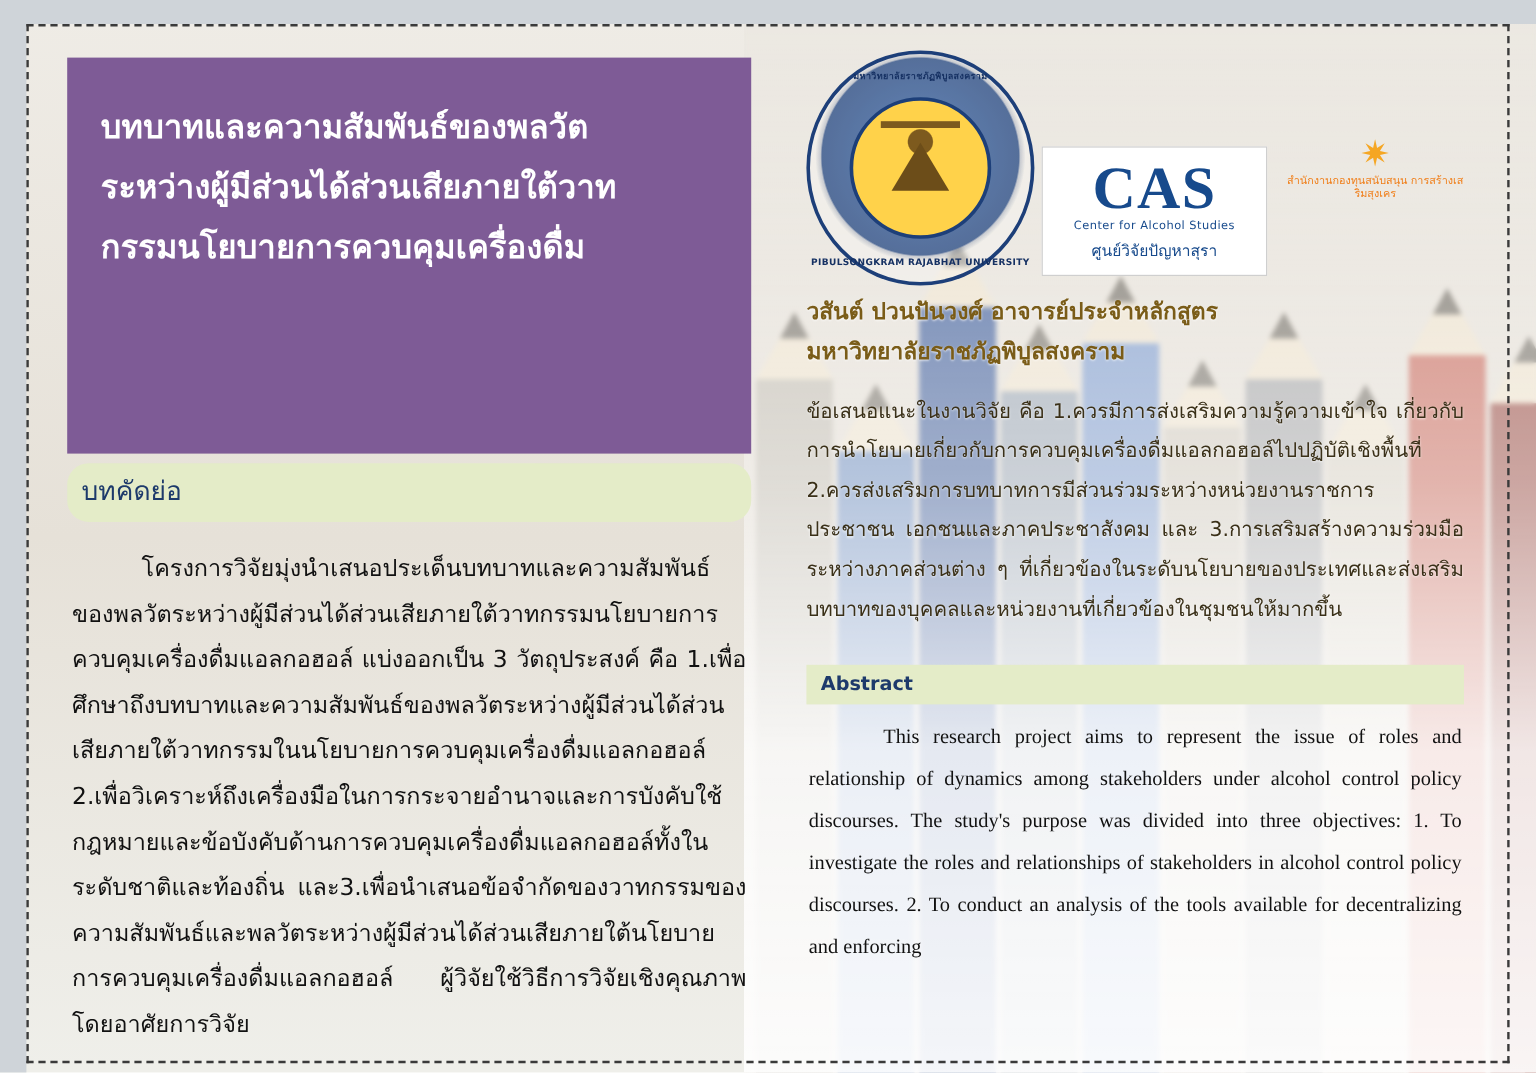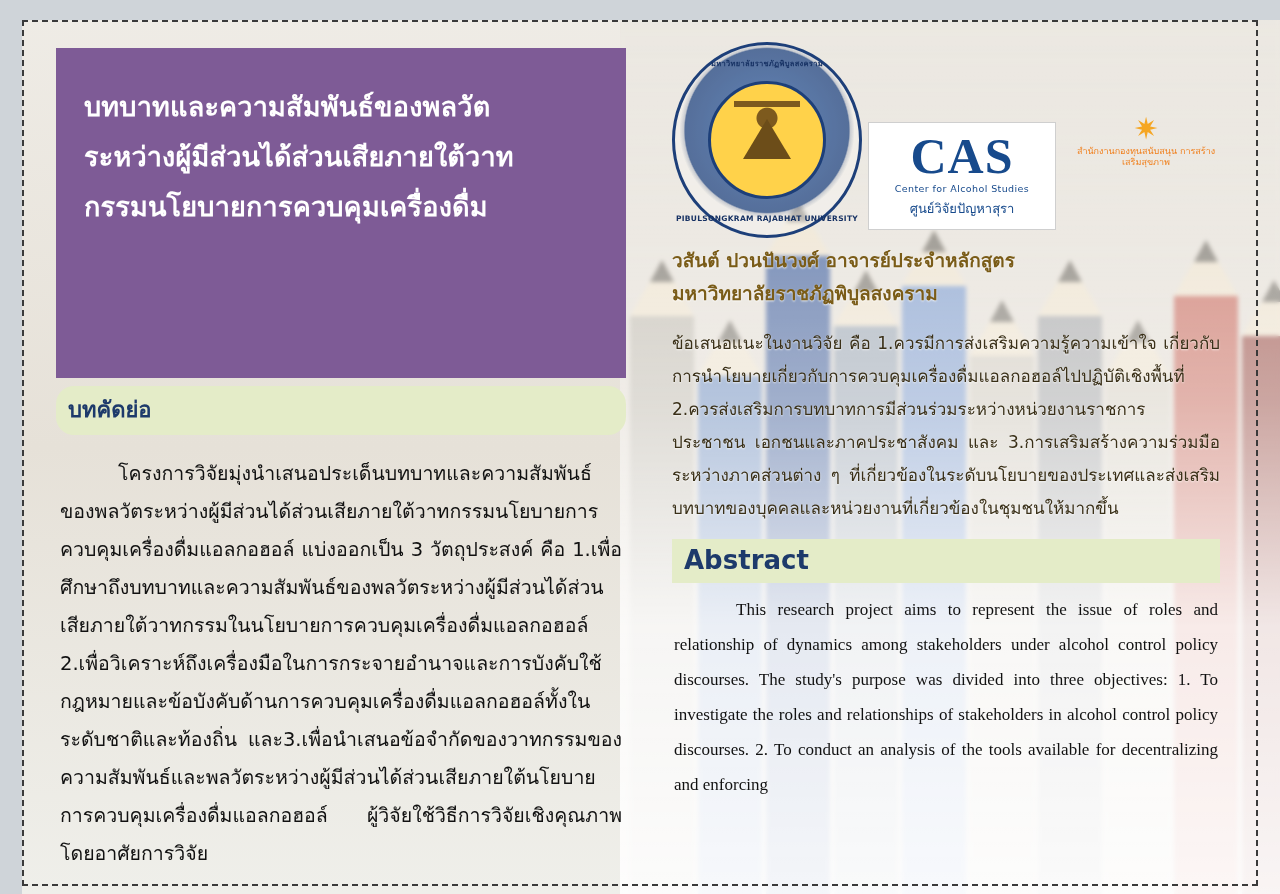--- a/index.html
+++ b/index.html
@@ -108,21 +108,21 @@
   .title-block .line {
     font-size: 27px;
     line-height: 1.85;
     font-weight: 700;
     letter-spacing: 0.2px;
   }
   .section-head {
     background: #e4ecc8;
     color: #1d3a6b;
     font-size: 22px;
-    font-weight: 700;
+    font-weight: 400;
     padding: 6px 12px 8px 12px;
     margin-top: 8px;
     border-radius: 18px;
   }
   .body-text {
     font-size: 19.5px;
     line-height: 1.95;
     color: #111;
     text-align: justify;
     text-justify: inter-word;
@@ -267,24 +267,24 @@
     font-size: 17px;
     line-height: 1.95;
     color: #3a3018;
     text-align: justify;
     margin-top: 16px;
     text-shadow: 0 1px 2px rgba(255,255,255,0.75);
   }
   .abstract-head {
     background: #e4ecc8;
     color: #1d3a6b;
-    font-size: 26px;
+    font-size: 16px;
     font-weight: 700;
     padding: 6px 12px 8px 12px;
-    margin-top: 14px;
+    margin-top: 29px;
   }
   .abstract-body {
     font-family: Liberation Serif, serif;
     font-size: 17px;
     line-height: 2.05;
     color: #111;
     text-align: justify;
     padding: 10px 2px 0 2px;
   }
   .abstract-body .indent { display: inline-block; width: 62px; }
@@ -373,21 +373,21 @@
 
       <div class="logo-cas">
         <div class="cas-word">CAS</div>
         <div class="cas-sub">Center for Alcohol Studies</div>
         <div class="cas-thai">ศูนย์วิจัยปัญหาสุรา</div>
       </div>
 
       <div class="logo-thh">
         <div class="thh-star">✷</div>
         <div class="thh-sub">สำนักงานกองทุนสนับสนุน
-การสร้างเสริมสุขภาพ</div>
+การสร้างเสริมสุงเคร</div>
       </div>
 
     </div>
 
     <div class="author">
       <div>วสันต์ ปวนปันวงศ์ อาจารย์ประจำหลักสูตร</div>
       <div>มหาวิทยาลัยราชภัฏพิบูลสงคราม</div>
     </div>
 
     <div class="recommend">ข้อเสนอแนะในงานวิจัย คือ 1.ควรมีการส่งเสริมความรู้ความเข้าใจ เกี่ยวกับการนำโยบายเกี่ยวกับการควบคุมเครื่องดื่มแอลกอฮอล์ไปปฏิบัติเชิงพื้นที่ 2.ควรส่งเสริมการบทบาทการมีส่วนร่วมระหว่างหน่วยงานราชการ ประชาชน เอกชนและภาคประชาสังคม และ 3.การเสริมสร้างความร่วมมือระหว่างภาคส่วนต่าง ๆ ที่เกี่ยวข้องในระดับนโยบายของประเทศและส่งเสริมบทบาทของบุคคลและหน่วยงานที่เกี่ยวข้องในชุมชนให้มากขึ้น</div>

